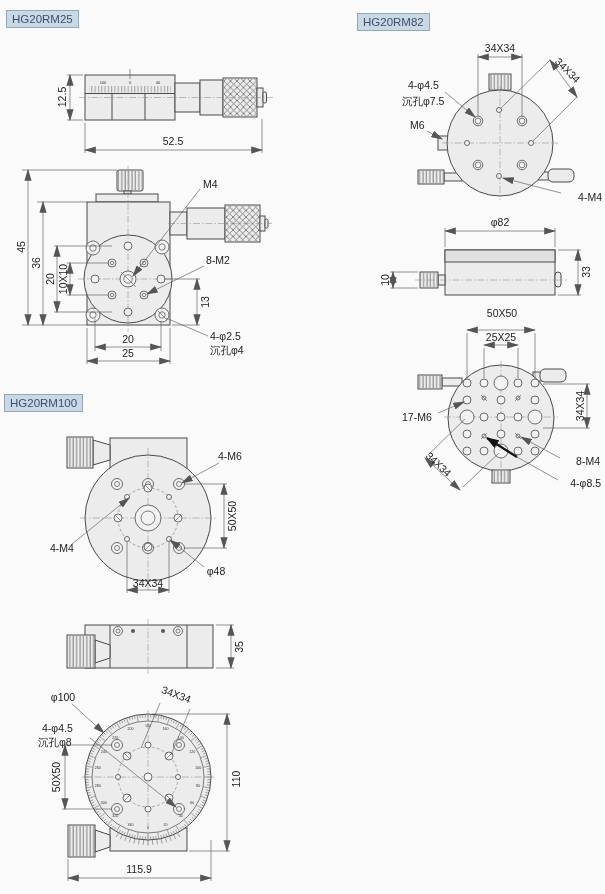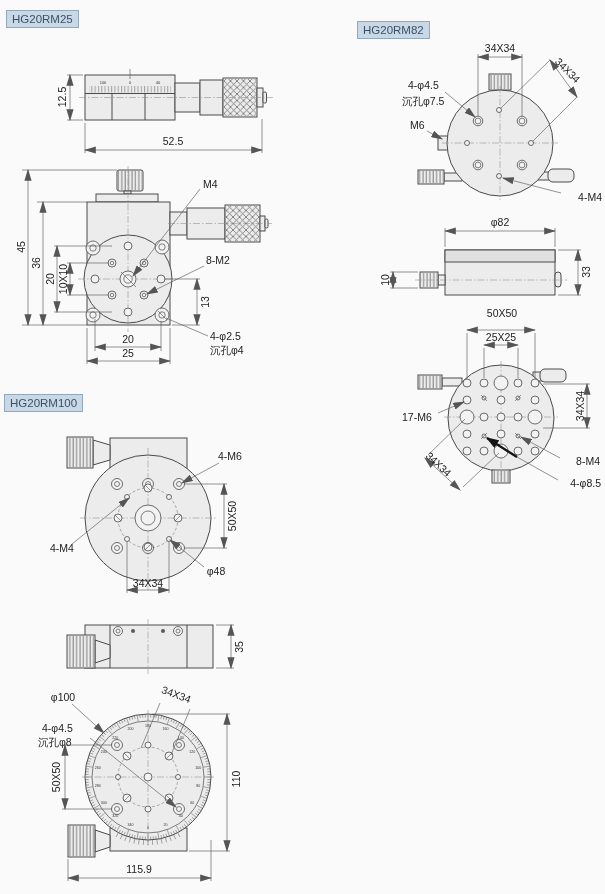--- a/index.html
+++ b/index.html
@@ -25,21 +25,21 @@
   #dial-ticks line,#vernier-ticks line{stroke:#555;stroke-width:0.5;}
 </style>
 </head>
 <body>
 
 <div class="canvas">
 
   <div class="chip" style="left:6px;top:10px">
     <span>HG20RM25</span>
   </div>
-  <div class="chip" style="left:357px;top:21px">
+  <div class="chip" style="left:357px;top:13px">
     <span>HG20RM82</span>
   </div>
   <div class="chip" style="left:4px;top:394px">
     <span>HG20RM100</span>
   </div>
 
   <svg style="left:55px;top:55px" width="230" height="105" viewBox="0 0 230 105">
     <defs>
       <marker id="a1" viewBox="0 0 10 6" refX="9" refY="3" markerWidth="12" markerHeight="7.2" markerUnits="userSpaceOnUse" orient="auto-start-reverse">
           <path d="M0 0L10 3L0 6z" fill="#555"></path>

